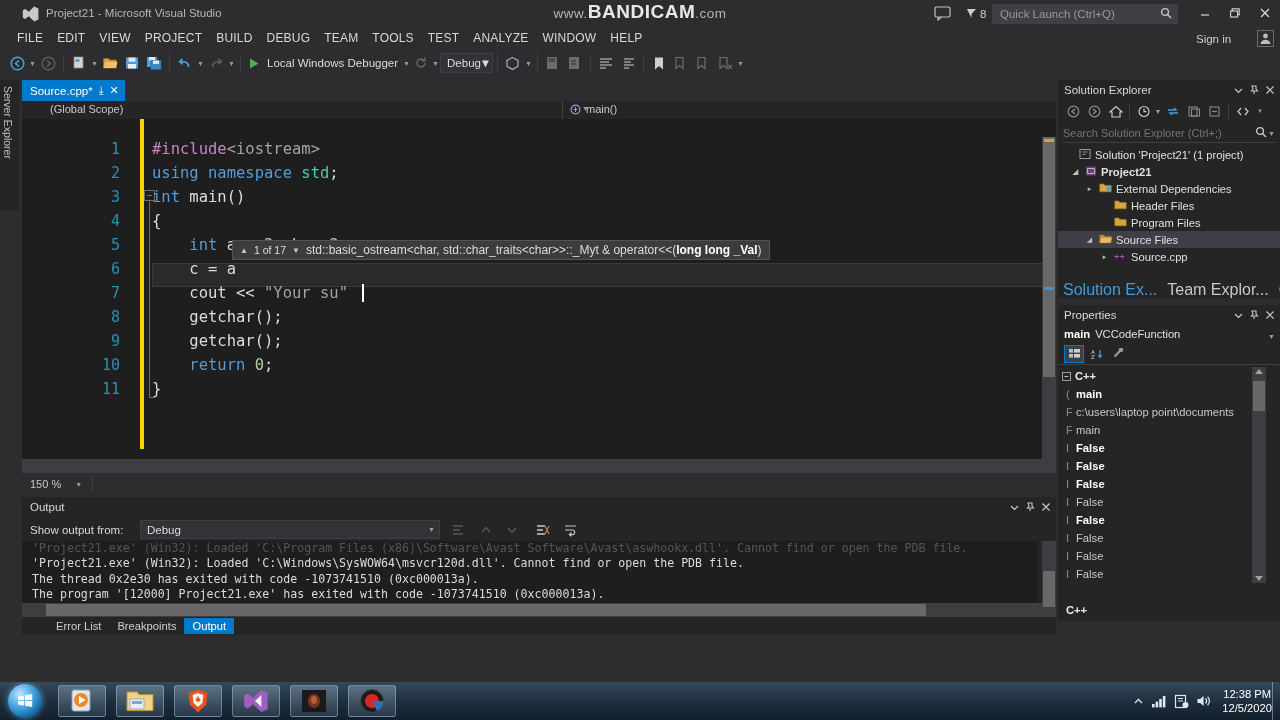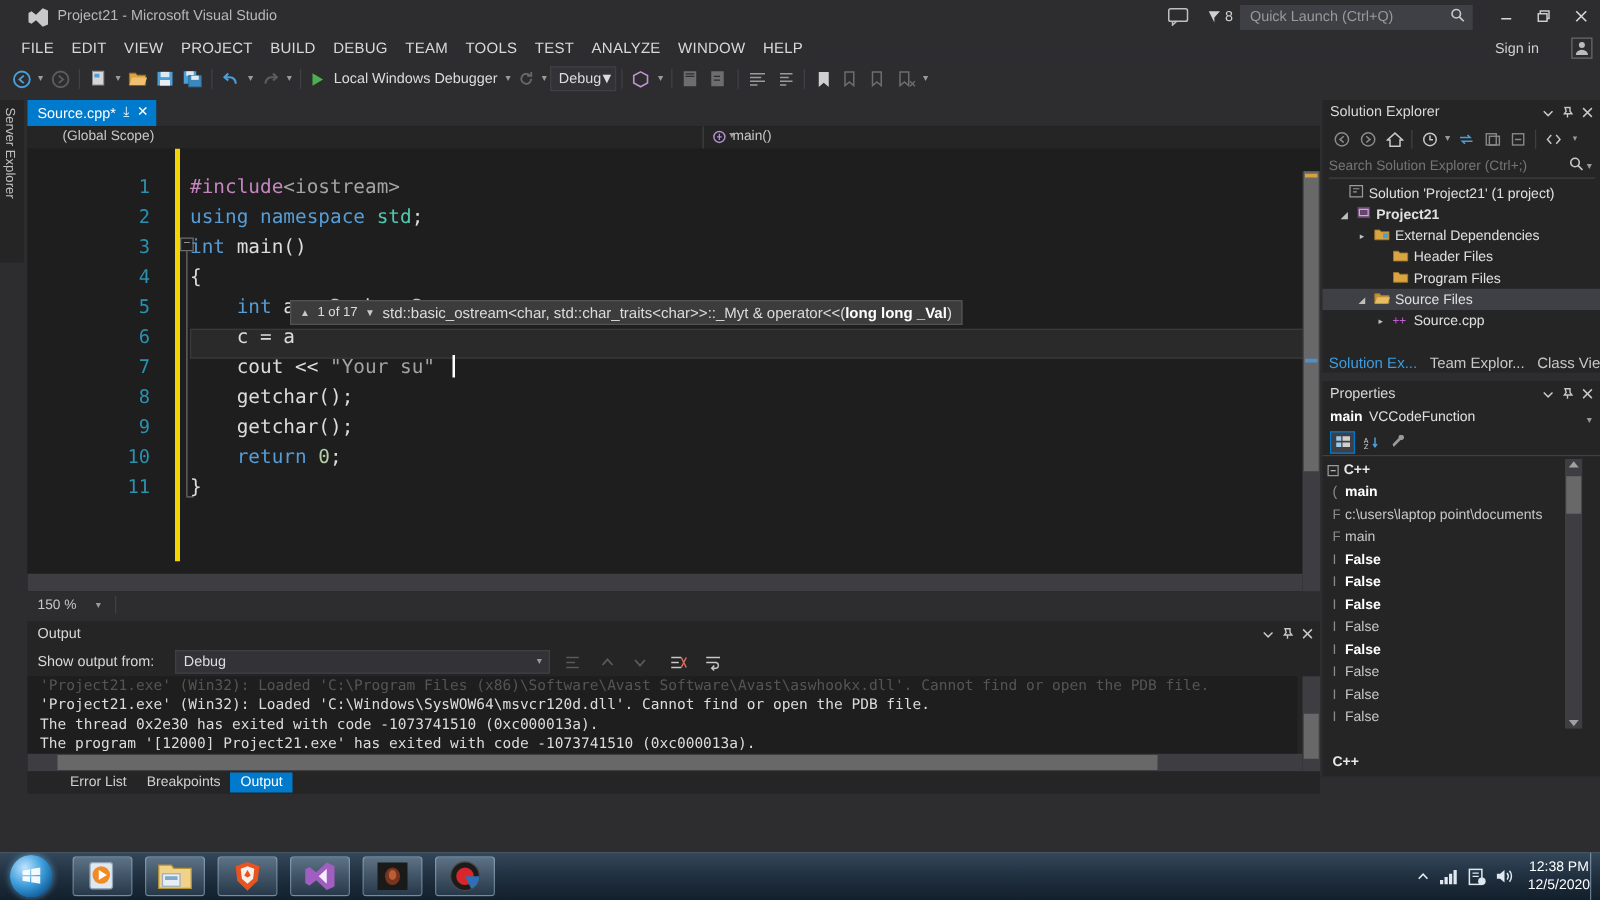--- a/index.html
+++ b/index.html
@@ -133,21 +133,21 @@
   .se-toolbar { position:relative; height:22px; display:flex; align-items:center; padding-left:5px; gap:0px; }
   .se-tb { width:21px; height:20px; display:flex; align-items:center; justify-content:center; }
   .se-search { position:relative; margin:2px 4px 0 5px; height:19px; border-bottom:1px solid #3f3f46; display:flex; align-items:center; }
   .se-search input { flex:1; background:transparent; border:0; outline:none; color:#9a9a9a; font-size:11px;
     font-family:"Liberation Sans",sans-serif; }
   .se-tree { position:relative; margin-top:3px; }
   .tree-row { height:17px; display:flex; align-items:center; font-size:11.2px; color:#e0e0e0; white-space:nowrap; gap:4px; }
   .tree-row.sel { background:#3f3f46; }
   .tree-row.bold { font-weight:bold; }
   .tw { width:11px; height:11px; display:flex; align-items:center; justify-content:center; color:#c0c0c0; font-size:7px; flex:none; }
-  .se-tabs { position:absolute; left:0; bottom:0; width:222px; height:17px; display:flex; align-items:center; font-size:12px; }
+  .se-tabs { position:absolute; left:0; bottom:0; width:222px; height:17px; display:flex; align-items:center; font-size:16px; }
   .se-tab { padding:1px 5px; color:#c8c8c8; white-space:nowrap; }
   .se-tab.active { color:#3d9ce0; }
 
   .properties { position:absolute; left:1058px; top:305px; width:222px; height:316px; background:#252526; }
   .prop-obj { height:18px; display:flex; align-items:center; padding-left:6px; gap:5px; position:relative; }
   .prop-obj .nm { font-size:11.2px; color:#fff; font-weight:bold; }
   .prop-obj .ty { font-size:11.2px; color:#e0e0e0; }
   .prop-toolbar { height:22px; display:flex; align-items:center; padding-left:6px; gap:3px; border-bottom:1px solid #3f3f46; }
   .pt-btn { width:20px; height:18px; display:flex; align-items:center; justify-content:center; }
   .pt-btn.active { background:#3f3f46; border:1px solid #007acc; }
@@ -191,20 +191,23 @@
 
 <div id="app">
 
   <div class="titlebar">
     <div class="vs-logo">
       <svg width="17" height="16" viewBox="0 0 17 16">
         <path d="M12.2 0.6 L16.4 2.4 v11.2 l-4.2 1.8 -5.4-5.2 -3.6 2.8 -2.4-1.3 V4.3 L3.2 3 l3.6 2.8z" fill="#c8c8c8"></path>
       </svg>
     </div>
     <div class="title-text">Project21 - Microsoft Visual Studio</div>
+    <div class="watermark">
+      <span class="sm">www.</span><b>BANDICAM</b><span class="sm">.com</span>
+    </div>
 
     <div class="feedback-icon">
       <svg width="18" height="16" viewBox="0 0 18 16">
         <rect x="1" y="2" width="15" height="10" rx="1.5" fill="none" stroke="#c0c0c0" stroke-width="1.2"></rect>
         <path d="M4 12 l0 3 l3.4-3" fill="none" stroke="#c0c0c0" stroke-width="1.2"></path>
       </svg>
     </div>
     <div class="notif">
       <svg width="11" height="11" viewBox="0 0 11 11">
         <path d="M1 1 h9 l-4.5 5 v4 l-0 0 z" fill="#d0d0d0"></path>

